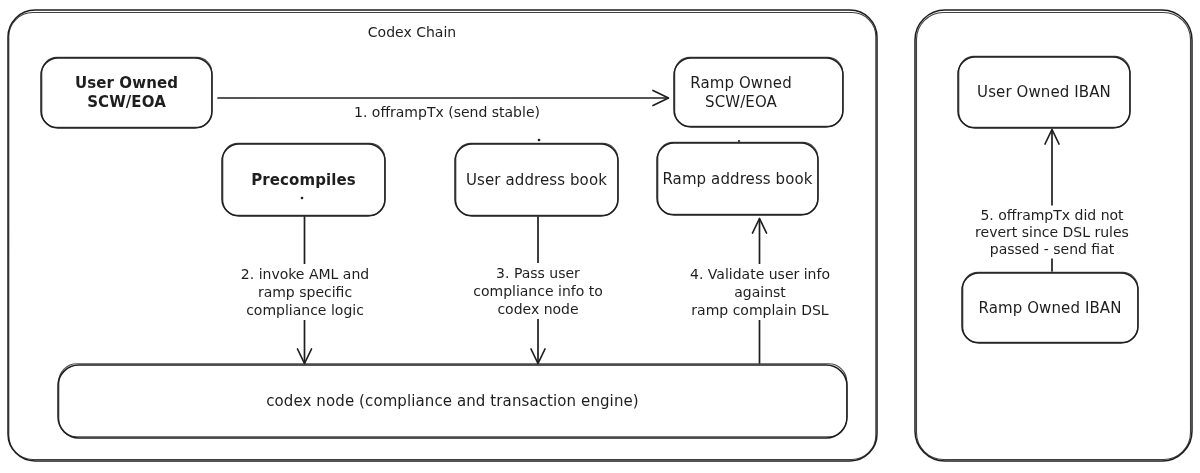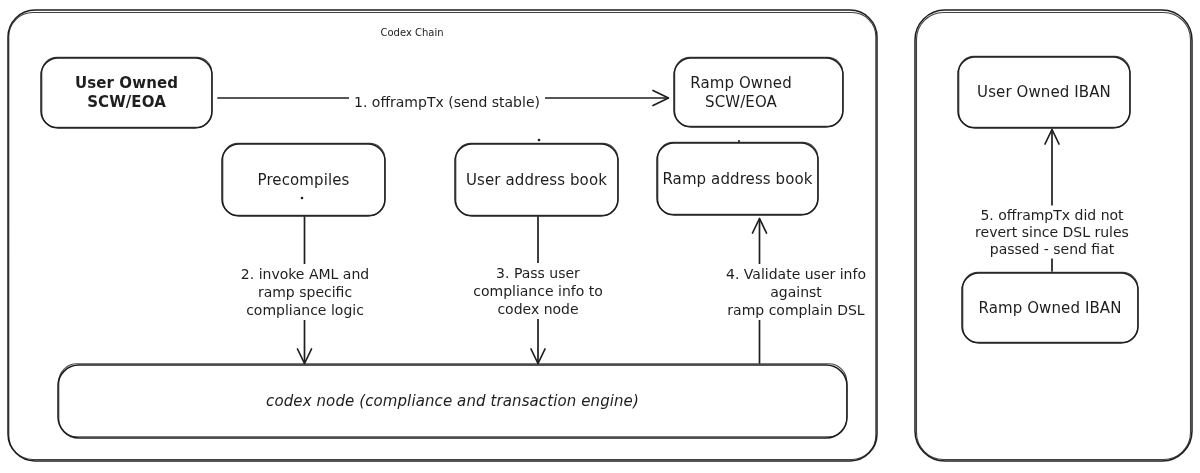--- a/index.html
+++ b/index.html
@@ -31,21 +31,21 @@
     padding: 1px 5px;
     font-size: 14px;
     line-height: 18px;
     text-align: center;
     white-space: nowrap;
   }
   .edge-label.tight { line-height: 17px; margin-top: 34px; }
   .container-title {
     position: absolute;
     transform: translate(-50%, -50%);
-    font-size: 10px;
+    font-size: 14px;
     white-space: nowrap;
   }
 </style>
 </head>
 <body>
 
 <div id="canvas">
 
   <svg id="shapes" width="1200" height="473" viewBox="0 0 1200 473">
     <g fill="none" stroke="#1e1e1e" stroke-width="1.5" stroke-linecap="round" stroke-linejoin="round">
@@ -109,47 +109,47 @@
       <circle cx="739" cy="141" r="1.1" fill="#1e1e1e" stroke="none"></circle>
     </g>
   </svg>
 
   <div class="container-title" style="left:412px; top:32px;">Codex Chain</div>
 
   <div class="node-label" style="left:41px; top:58px; width:171px; height:70px;font-weight:bold;">User Owned SCW/EOA</div>
 
   <div class="node-label" style="left:674px; top:58px; width:134px; height:69px;">Ramp Owned SCW/EOA</div>
 
-  <div class="node-label" style="left:222px; top:144px; width:163px; height:72px;">Precompiles</div>
+  <div class="node-label" style="left:222px; top:144px; width:163px; height:72px;font-weight:bold;">Precompiles</div>
 
   <div class="node-label" style="left:455px; top:144px; width:163px; height:72px;">User address book</div>
 
   <div class="node-label" style="left:657px; top:143px; width:161px; height:72px;">Ramp address book</div>
 
-  <div class="node-label" style="left:58px; top:365px; width:789px; height:73px;font-style:italic;">codex node (compliance and transaction engine)</div>
+  <div class="node-label" style="left:58px; top:365px; width:789px; height:73px;">codex node (compliance and transaction engine)</div>
 
   <div class="node-label" style="left:958px; top:57px; width:172px; height:71px;">User Owned IBAN</div>
 
   <div class="node-label" style="left:962px; top:273px; width:176px; height:70px;">Ramp Owned IBAN</div>
 
-  <div class="edge-label" style="left:447px; top:102px;">1. offrampTx (send stable)</div>
+  <div class="edge-label" style="left:447px; top:112px;">1. offrampTx (send stable)</div>
 
   <div class="edge-label" style="left:305px; top:292px;">
     <span style="display:block">2. invoke AML and</span>
     <span style="display:block">ramp specific</span>
     <span style="display:block">compliance logic</span>
   </div>
 
   <div class="edge-label" style="left:538px; top:291px;">
     <span style="display:block">3. Pass user</span>
     <span style="display:block">compliance info to</span>
     <span style="display:block">codex node</span>
   </div>
 
-  <div class="edge-label" style="left:760px; top:292px;margin-left:36px;">
+  <div class="edge-label" style="left:760px; top:292px;">
     <span style="display:block">4. Validate user info</span>
     <span style="display:block">against</span>
     <span style="display:block">ramp complain DSL</span>
   </div>
 
   <div class="edge-label tight" style="left:1052px; top:198px;">
     <span style="display:block">5. offrampTx did not</span>
     <span style="display:block">revert since DSL rules</span>
     <span style="display:block">passed - send fiat</span>
   </div>

